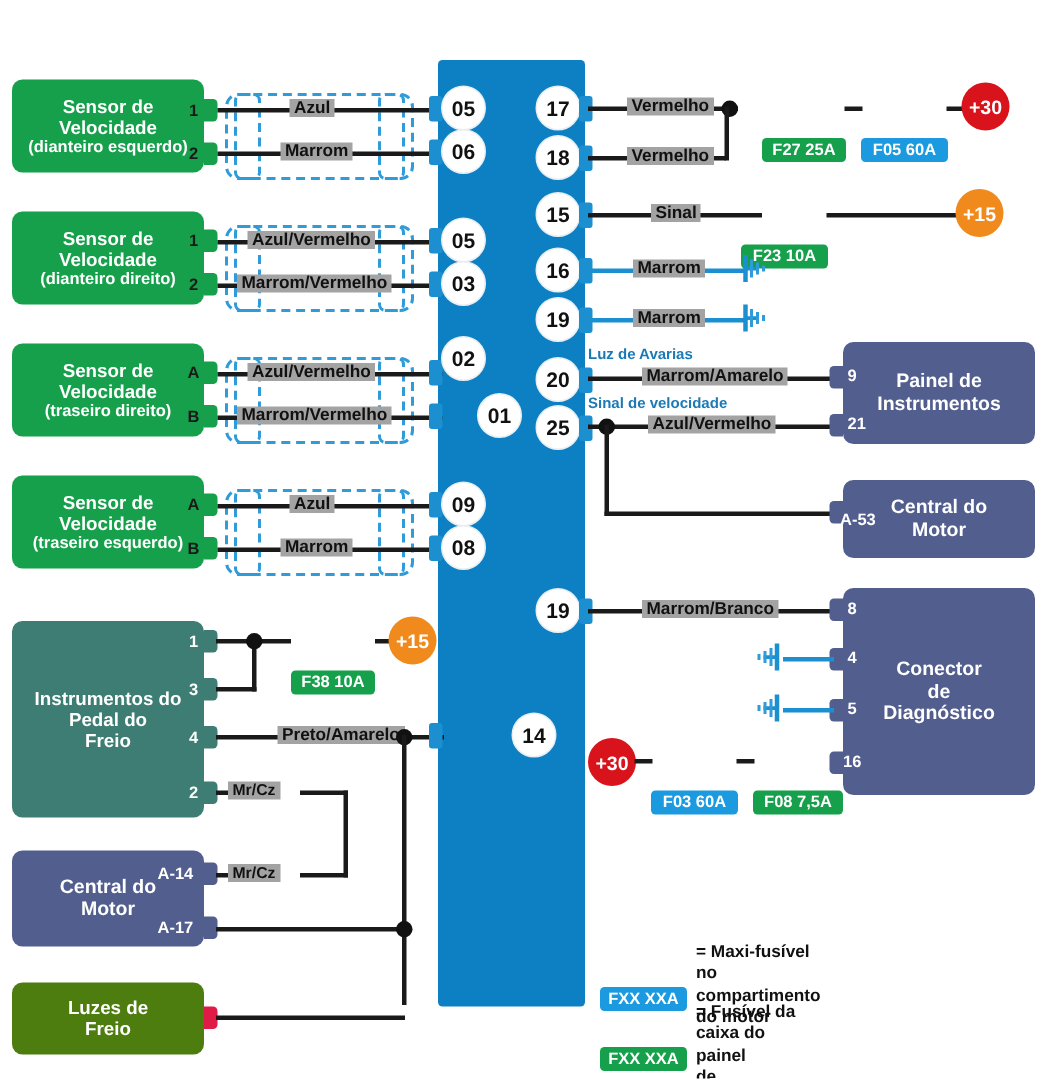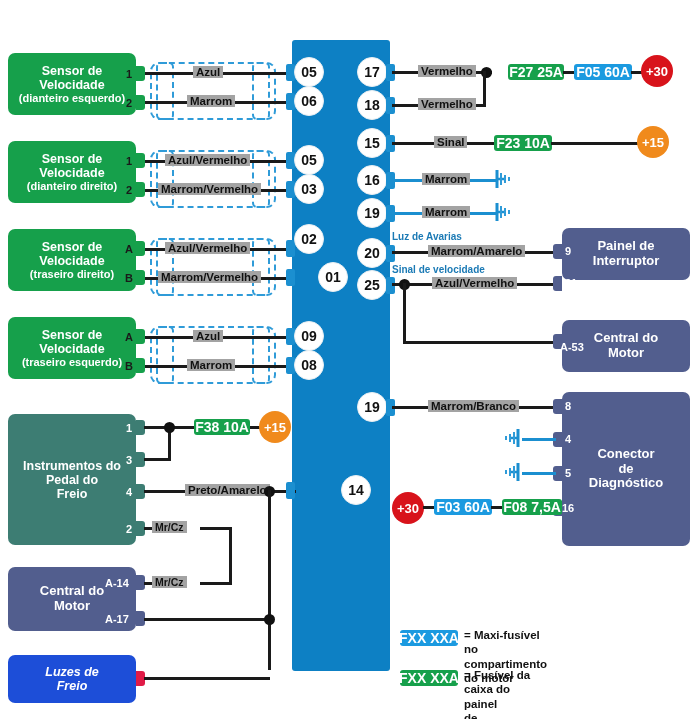--- a/index.html
+++ b/index.html
@@ -18,21 +18,21 @@
   .dot{position:absolute;width:11px;height:11px;border-radius:50%;
        background:#111;}
 
   
   .block{position:absolute;border-radius:7px;color:#fff;display:flex;
          flex-direction:column;align-items:center;justify-content:center;
          text-align:center;font-weight:bold;line-height:1.12;}
   .block.green{background:#16a04b;}
   .block.teal{background:#3d7d73;}
   .block.navy{background:#525e8e;}
-  .block.red{background:#1d4ed8;font-style:italic;}
+  .block.red{background:#4d7c0f;}
   .block .l1{font-size:12.5px;}
   .block .l2{font-size:12.5px;}
   .block .l3{font-size:11px;}
   .block.navy .l1{font-size:13px;}
 
   
   .nub{position:absolute;width:9px;height:15px;border-radius:0 3px 3px 0;}
   .nub.green{background:#16a04b;}
   .nub.teal{background:#3d7d73;}
   .nub.navy{background:#525e8e;}
@@ -49,23 +49,23 @@
        background:#0d80c4;border-radius:3px;}
   .buspin{position:absolute;width:30px;height:30px;border-radius:50%;
           background:#fff;border:1.5px solid #e8eef2;
           display:flex;align-items:center;justify-content:center;
           font-size:14px;font-weight:bold;color:#111;box-sizing:border-box;}
   .bustab{position:absolute;width:9px;height:17px;background:#1b8fd0;
           border-radius:2px;}
 
   
   .fuse{position:absolute;height:16px;border-radius:3px;color:#fff;
-        font-size:14px;font-weight:bold;display:flex;align-items:center;
+        font-size:11px;font-weight:bold;display:flex;align-items:center;
         justify-content:center;white-space:nowrap;padding:0 4px;
-        box-sizing:border-box;}
+        box-sizing:border-box;margin-top:28px;}
   .fuse.green{background:#16a04b;}
   .fuse.blue{background:#1b9ae0;}
 
   
   .supply{position:absolute;width:32px;height:32px;border-radius:50%;
           color:#fff;font-size:13px;font-weight:bold;
           display:flex;align-items:center;justify-content:center;}
   .supply.red{background:#d8131b;}
   .supply.orange{background:#f08a1c;}
 
@@ -298,40 +298,40 @@
   <div class="wire h" style="left:392px;top:251px;width:170px;"></div>
   <div class="wname" style="left:428px;top:245px;">Marrom/Amarelo</div>
 
   <div class="note" style="left:392px;top:264px;">Sinal de velocidade</div>
   <div class="wire h" style="left:392px;top:283px;width:170px;"></div>
   <div class="wname" style="left:432px;top:277px;">Azul/Vermelho</div>
   <div class="dot" style="left:399px;top:279px;"></div>
   <div class="wire v" style="left:403px;top:283px;height:61px;"></div>
   <div class="wire h" style="left:403px;top:341px;width:159px;"></div>
 
-  <div class="block navy" style="left:562px;top:228px;width:128px;height:52px;">
+  <div class="block navy" style="left:562px;top:228px;width:128px;height:68px;">
     <div class="l1">Painel de</div>
-    <div class="l1">Interruptor</div>
+    <div class="l1">Instrumentos</div>
   </div>
   <div class="nubL" style="left:553px;top:244px;"></div>
   <div class="nubL" style="left:553px;top:276px;"></div>
   <div class="pinlabel white" style="left:565px;top:245px;">9</div>
   <div class="pinlabel white" style="left:565px;top:277px;">21</div>
 
   <div class="block navy" style="left:562px;top:320px;width:128px;height:52px;">
     <div class="l1">Central do</div>
     <div class="l1">Motor</div>
   </div>
   <div class="nubL" style="left:553px;top:334px;"></div>
   <div class="pinlabel white" style="left:560px;top:341px;">A-53</div>
 
   <div class="wire h" style="left:392px;top:406px;width:170px;"></div>
   <div class="wname" style="left:428px;top:400px;">Marrom/Branco</div>
 
-  <div class="block navy" style="left:562px;top:392px;width:128px;height:154px;">
+  <div class="block navy" style="left:562px;top:392px;width:128px;height:138px;">
     <div class="l1">Conector</div>
     <div class="l1">de</div>
     <div class="l1">Diagnóstico</div>
   </div>
   <div class="nubL" style="left:553px;top:399px;"></div>
   <div class="nubL" style="left:553px;top:432px;"></div>
   <div class="nubL" style="left:553px;top:466px;"></div>
   <div class="nubL" style="left:553px;top:501px;"></div>
   <div class="pinlabel white" style="left:565px;top:400px;">8</div>
   <div class="pinlabel white" style="left:565px;top:433px;">4</div>

